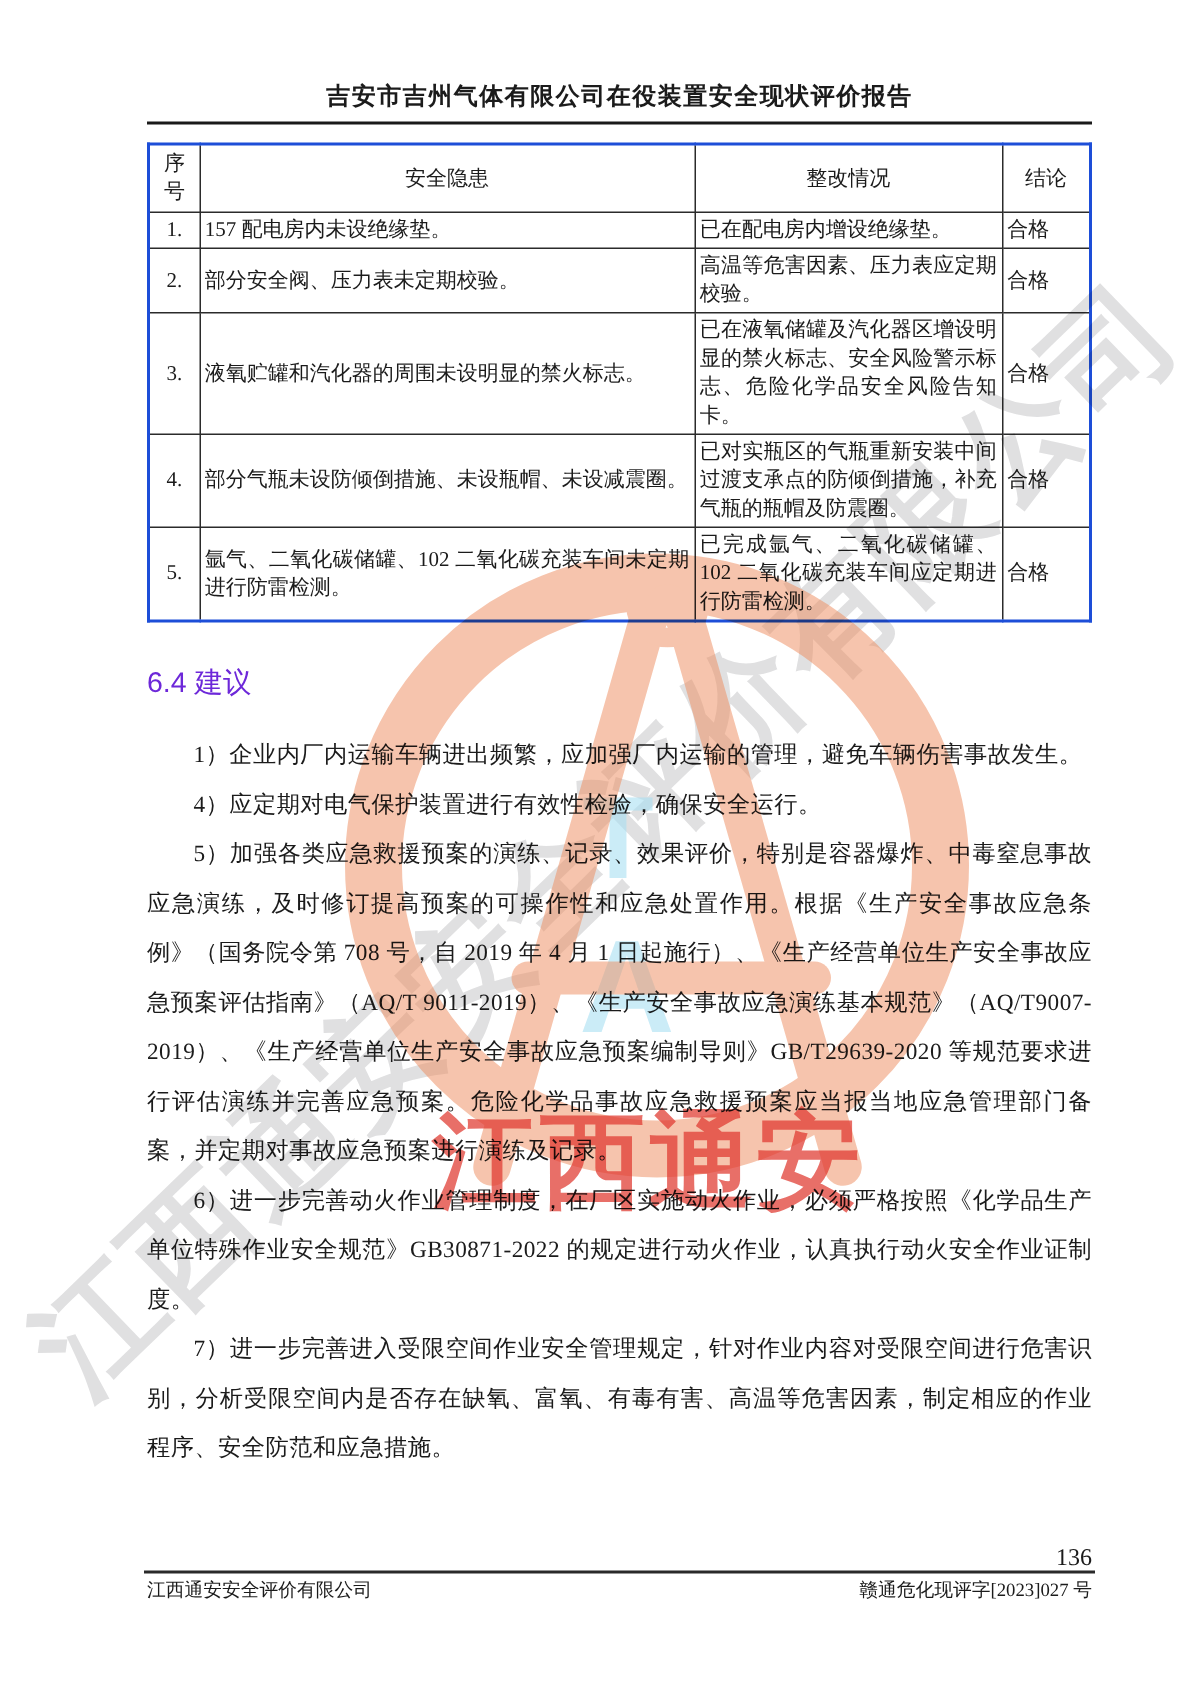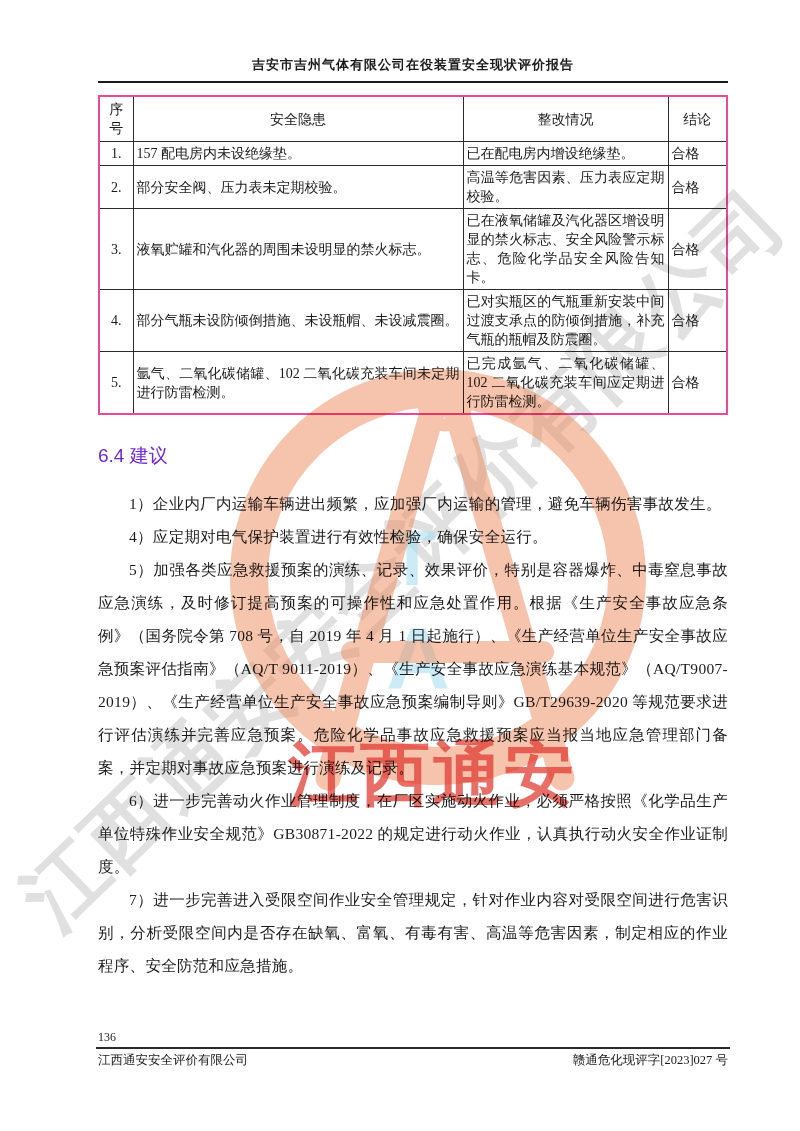--- a/index.html
+++ b/index.html
@@ -7,29 +7,29 @@
     position:relative; width:800px; height:1131px; margin:0 auto;
     background:#ffffff; overflow:hidden;
     font-family:"Liberation Serif","DejaVu Serif",serif;
     color:#1b1b1b;
   }
   .content { margin-left:98px; width:630px; }
 
   
   .doc-header { padding-top:56px; }
   .doc-title {
-    text-align:center; font-size:13px; font-weight:bold;
+    text-align:center; font-size:16px; font-weight:bold;
     letter-spacing:1px; line-height:18px;
   }
   .header-rule { margin-top:7px; height:2px; background:#1a1a1a; }
 
   
   table.hazard-table {
     margin-top:12px; width:628px; border-collapse:collapse; table-layout:fixed;
-    border:2px solid #ec4899;
+    border:2px solid #1d4ed8;
   }
   .hazard-table th, .hazard-table td {
     border:1px solid #2b2b2b; padding:2px 3px;
     font-size:14px; line-height:19px; vertical-align:middle;
     font-weight:normal; text-align:justify;
   }
   .hazard-table th { text-align:center; padding:3px 4px; }
   .hazard-table td.c-seq { text-align:center; }
   .hazard-table td.c-conclusion { text-align:left; }
   col.col-seq { width:34px; }
@@ -44,21 +44,21 @@
   }
   .recommendations { margin-top:18px; }
   .recommendations p {
     margin:0; font-size:15.5px; letter-spacing:0.3px;
     line-height:33px; text-align:justify; text-indent:2em;
   }
 
   
   .page-number {
     position:absolute; top:1030px; left:98px; width:630px;
-    text-align:left; font-size:12px;
+    text-align:right; font-size:16px;
   }
   .footer-rule {
     position:absolute; top:1047px; left:96px; width:634px; height:2px;
     background:#2a2a2a;
   }
   .footer-row {
     position:absolute; top:1052px; left:98px; width:630px;
     font-size:12.5px; line-height:16px;
   }
   .footer-company { float:left; }

